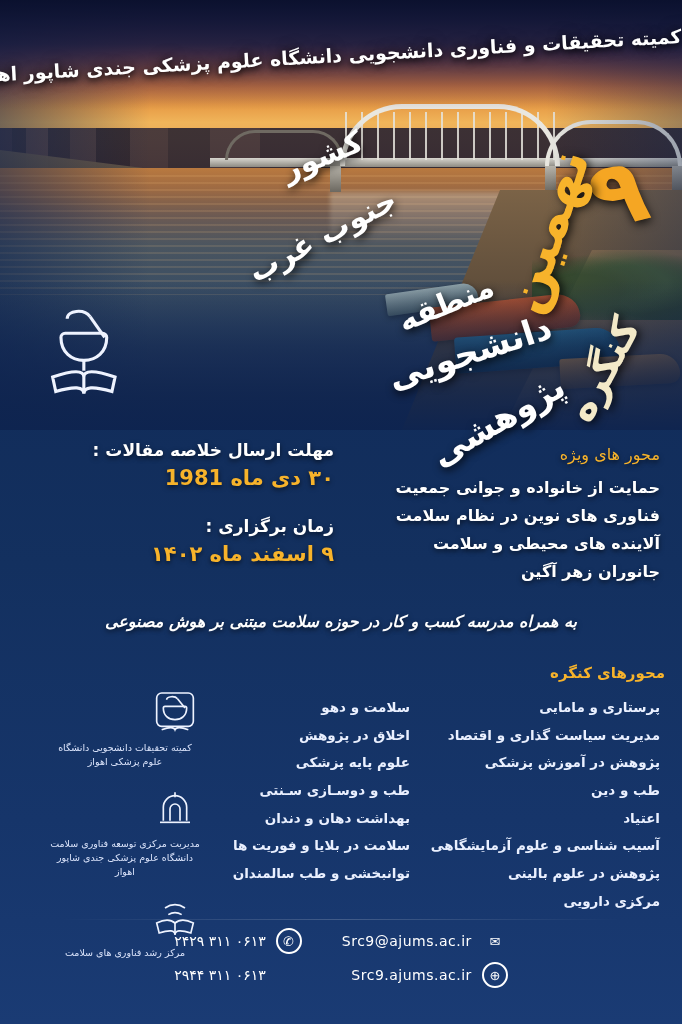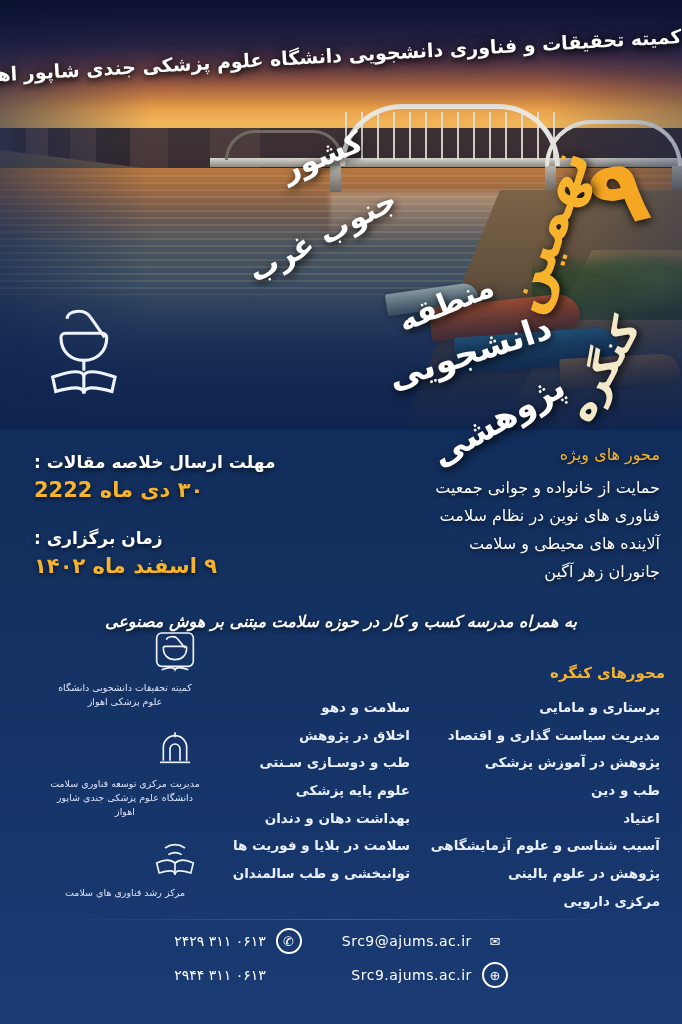--- a/index.html
+++ b/index.html
@@ -208,43 +208,43 @@
     white-space: nowrap;
   }
 
   
   .emblem-main {
     position: absolute; top: 300px; left: 36px; width: 104px; height: 104px;
   }
 
   
   .deadline-block {
-    position: absolute; top: 452px; left: 34px; width: 300px;
-    text-align: left; color: #ffffff;
+    position: absolute; top: 440px; left: 34px; width: 300px;
+    text-align: right; color: #ffffff;
   }
   .lbl {
     font-size: 17px; font-weight: 700; color: #ffffff; direction: rtl;
     text-shadow: 0 2px 5px rgba(0,0,0,.6);
   }
   .val {
     font-size: 21px; font-weight: 700; color: #f7b32b; margin-top: 6px;
     text-shadow: 0 2px 5px rgba(0,0,0,.6);
   }
   .deadline-2 { margin-top: 26px; }
 
   .axes-special {
     position: absolute; top: 445px; right: 22px; width: 330px;
     text-align: right; direction: rtl;
   }
   .axes-special .head {
     font-size: 16px; font-weight: 400; color: #f7b32b; margin-bottom: 10px;
     text-shadow: 0 2px 5px rgba(0,0,0,.6);
   }
   .axes-special .item {
-    font-size: 16px; font-weight: 400; color: #ffffff; line-height: 1.75;
+    font-size: 16px; font-weight: 700; color: #ffffff; line-height: 1.75;
     text-shadow: 0 2px 5px rgba(0,0,0,.6);
   }
 
   .with-school {
     position: absolute; top: 612px; left: 0; width: 682px;
     text-align: center; direction: rtl;
     font-size: 16px; font-weight: 700; color: #ffffff;
     text-shadow: 0 2px 5px rgba(0,0,0,.6);
     font-style: italic;
   }
@@ -259,21 +259,21 @@
     display: flex; flex-direction: row; gap: 0; direction: rtl;
   }
   .axes-col { width: 250px; direction: rtl; }
   .axes-col.left { text-align: right; }
   .axes-col .ax {
     font-size: 13.5px; color: #eaf0ff; font-weight: 700; line-height: 2.05;
     white-space: nowrap;
   }
 
   
-  .logos { position: absolute; top: 628px; left: 20px; width: 180px; }
+  .logos { position: absolute; top: 688px; left: 20px; width: 180px; }
   .logo-row { margin-bottom: 14px; text-align: center; width: 150px; }
   .logo-cap {
     font-size: 9.5px; color: #dbe4fb; direction: rtl; line-height: 1.5; margin-top: 3px;
   }
 
   
   .contact {
     position: absolute; bottom: 34px; left: 0; width: 682px; height: 64px;
     display: flex; flex-direction: row-reverse; align-items: center;
     justify-content: center; gap: 40px; direction: rtl;
@@ -348,21 +348,21 @@
         <path d="M46 58 v10"></path>
         <path d="M52 16 l14 20"></path>
         <path d="M16 74 q30 -10 30 0 q0 -10 30 0 l-3 14 q-27 -8 -27 2 q0 -10 -27 -2 z"></path>
         <path d="M46 74 v16"></path>
       </g>
     </svg>
   </div>
 
   <div class="deadline-block">
     <div class="lbl">مهلت ارسال خلاصه مقالات :</div>
-    <div class="val">۳۰ دی ماه 2222</div>
+    <div class="val">۳۰ دی ماه 1981</div>
     <div class="lbl deadline-2">زمان برگزاری :</div>
     <div class="val">۹ اسفند ماه ۱۴۰۲</div>
   </div>
 
   <div class="axes-special">
     <div class="head">محور های ویژه</div>
     <div class="item">حمایت از خانواده و جوانی جمعیت</div>
     <div class="item">فناوری های نوین در نظام سلامت</div>
     <div class="item">آلاینده های محیطی و سلامت</div>
     <div class="item">جانوران زهر آگین</div>
@@ -378,22 +378,22 @@
       <div class="ax">پژوهش در آموزش پزشکی</div>
       <div class="ax">طب و دین</div>
       <div class="ax">اعتیاد</div>
       <div class="ax">آسیب شناسی و علوم آزمایشگاهی</div>
       <div class="ax">پژوهش در علوم بالینی</div>
       <div class="ax">مرکزی دارویی</div>
     </div>
     <div class="axes-col left">
       <div class="ax">سلامت و دهو</div>
       <div class="ax">اخلاق در پژوهش</div>
+      <div class="ax">علوم پایه پزشکی</div>
       <div class="ax">طب و دوسـازی سـنتی</div>
-      <div class="ax">علوم پایه پزشکی</div>
       <div class="ax">بهداشت دهان و دندان</div>
       <div class="ax">سلامت در بلایا و فوریت ها</div>
       <div class="ax">توانبخشی و طب سالمندان</div>
     </div>
   </div>
 
   <div class="logos">
     <div class="logo-row">
       <svg viewBox="0 0 60 60" width="50" height="50">
         <g fill="none" stroke="#eef3ff" stroke-width="2">

